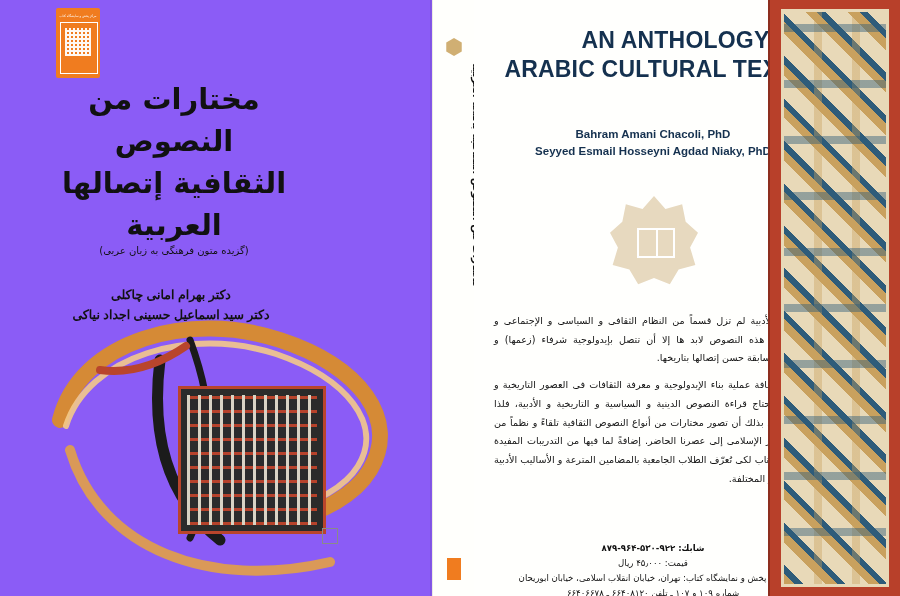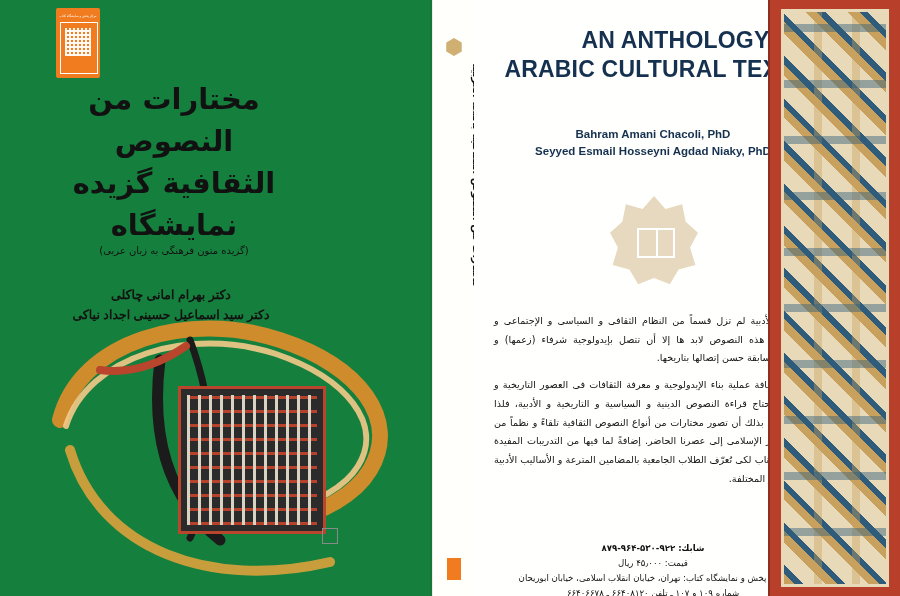--- a/index.html
+++ b/index.html
@@ -24,21 +24,21 @@
     left: 0; top: 0;
     width: 900px; height: 596px;
     background: #fdfdfb;
   }
 
   
   .back-cover {
     position: absolute;
     left: 0; top: 0;
     width: 432px; height: 596px;
-    background: #15803d;
+    background: #8b5cf6;
   }
   .publisher-logo {
     position: absolute;
     left: 56px; top: 8px;
     width: 44px; height: 70px;
     background: #f07c1f;
     border-radius: 2px;
   }
   .publisher-logo .inner-frame {
     position: absolute;
@@ -352,22 +352,22 @@
     <div class="back-cover">
 
       <div class="publisher-logo">
         <div class="arc-text">مركز پخش و نمايشگاه كتاب</div>
         <div class="inner-frame"></div>
         <div class="emblem"></div>
       </div>
 
       <div class="ar-title">
         <div>مختارات من النصوص</div>
-        <div>الثقافية گزيده</div>
-        <div>نمايشگاه</div>
+        <div>الثقافية إتصالها</div>
+        <div>العربية</div>
       </div>
 
       <div class="fa-subtitle">(گزيده متون فرهنگى به زبان عربى)</div>
 
       <div class="fa-authors">
         <div>دكتر بهرام امانى چاكلى</div>
         <div>دكتر سيد اسماعيل حسينى اجداد نياكى</div>
       </div>
 
       <svg class="swash" viewBox="0 0 370 280">

